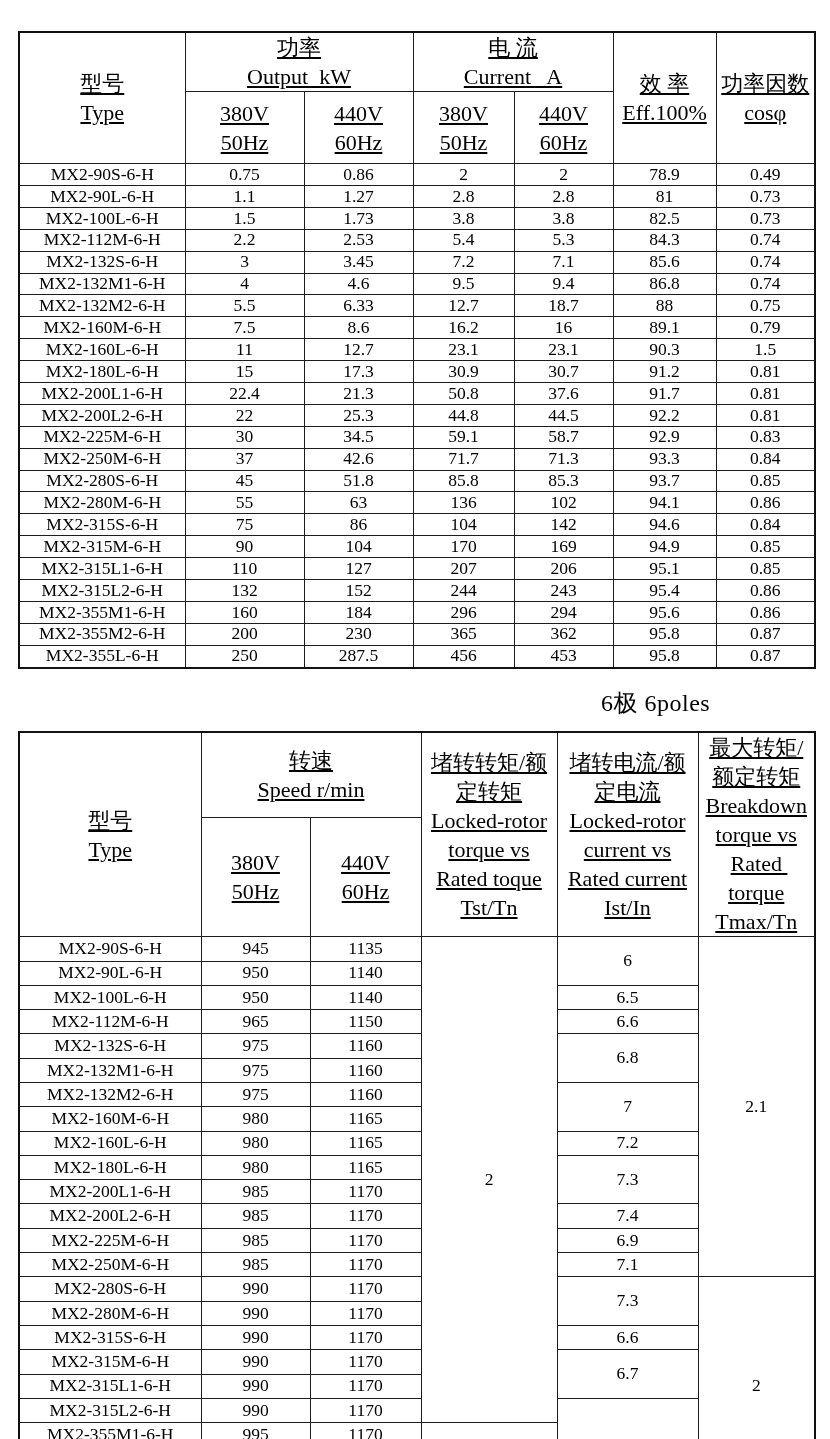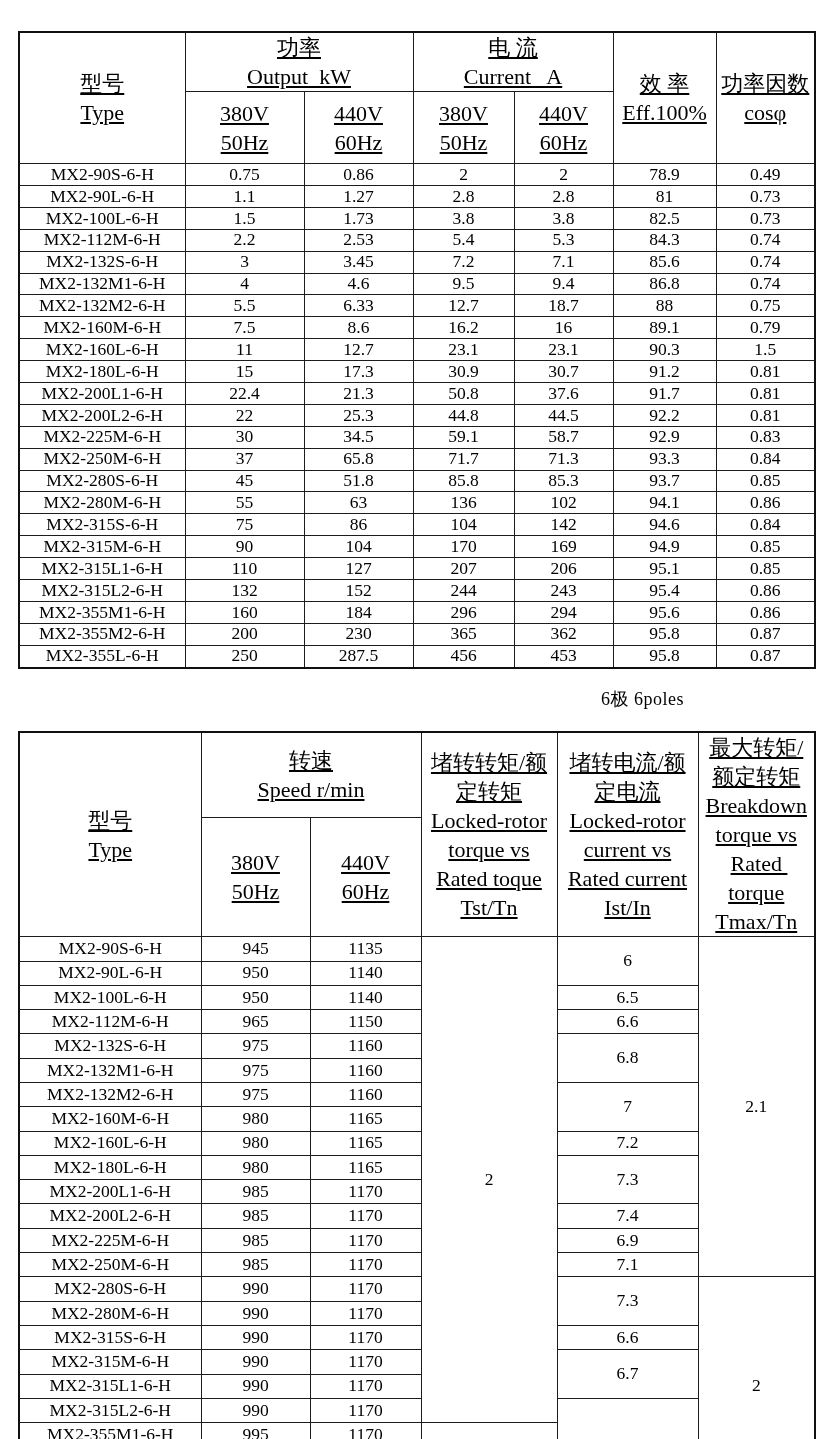--- a/index.html
+++ b/index.html
@@ -25,21 +25,21 @@
   thead th{white-space:pre-wrap;font-size:22px;line-height:1.32;text-decoration:underline;}
   tbody td{font-size:17.5px;line-height:1;}
   #t1 thead tr.hr1{height:50px;}
   #t1 thead tr.hr2{height:72px;}
   #t1 tbody td{height:20.9px;}
   #t2 thead tr.hr1{height:56px;}
   #t2 thead tr.hr2{height:83px;}
   #t2 tbody td{height:23.3px;}
   .note{
     position:absolute;left:601px;top:687px;
-    font-size:18px;letter-spacing:0.5px;white-space:pre;
+    font-size:24px;letter-spacing:0.5px;white-space:pre;
   }
 </style>
 </head>
 <body>
 
 <div class="page">
 
   <table id="t1">
     <colgroup>
       <col style="width:166px">
@@ -188,21 +188,21 @@
           <td>30</td>
           <td>34.5</td>
           <td>59.1</td>
           <td>58.7</td>
           <td>92.9</td>
           <td>0.83</td>
         </tr>
         <tr>
           <td>MX2-250M-6-H</td>
           <td>37</td>
-          <td>65.8</td>
+          <td>42.6</td>
           <td>71.7</td>
           <td>71.3</td>
           <td>93.3</td>
           <td>0.84</td>
         </tr>
         <tr>
           <td>MX2-280S-6-H</td>
           <td>45</td>
           <td>51.8</td>
           <td>85.8</td>

